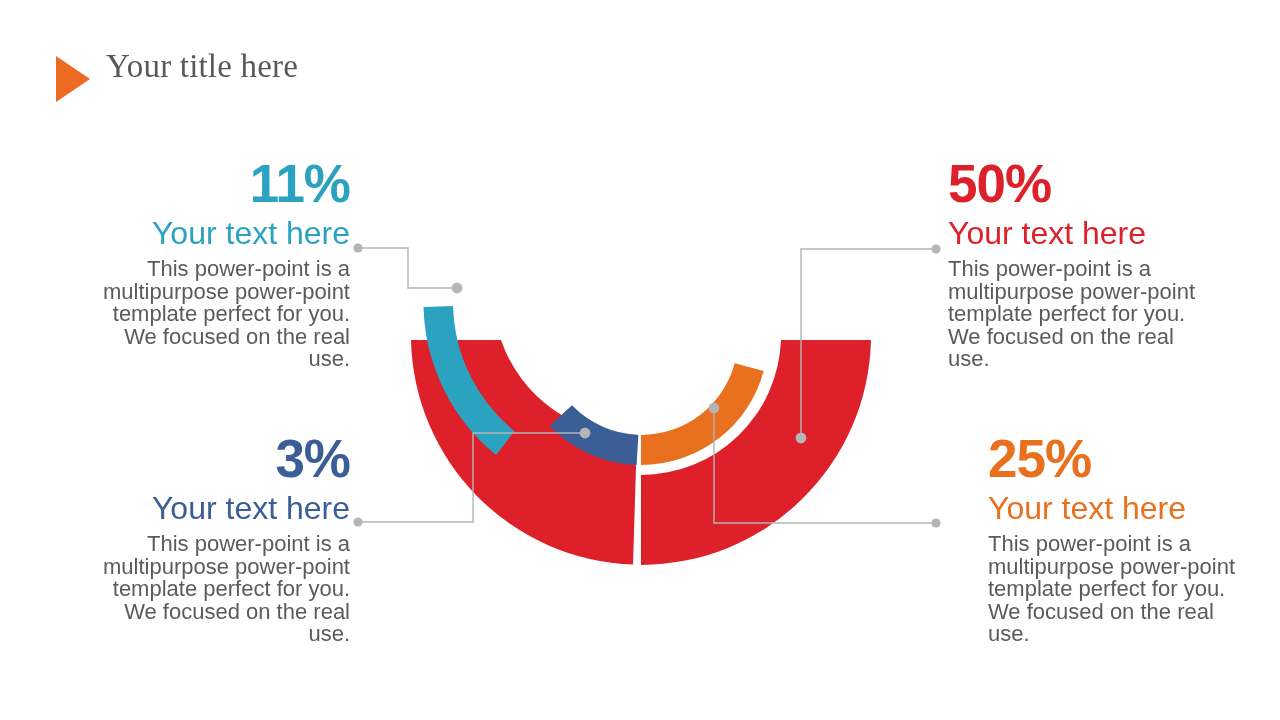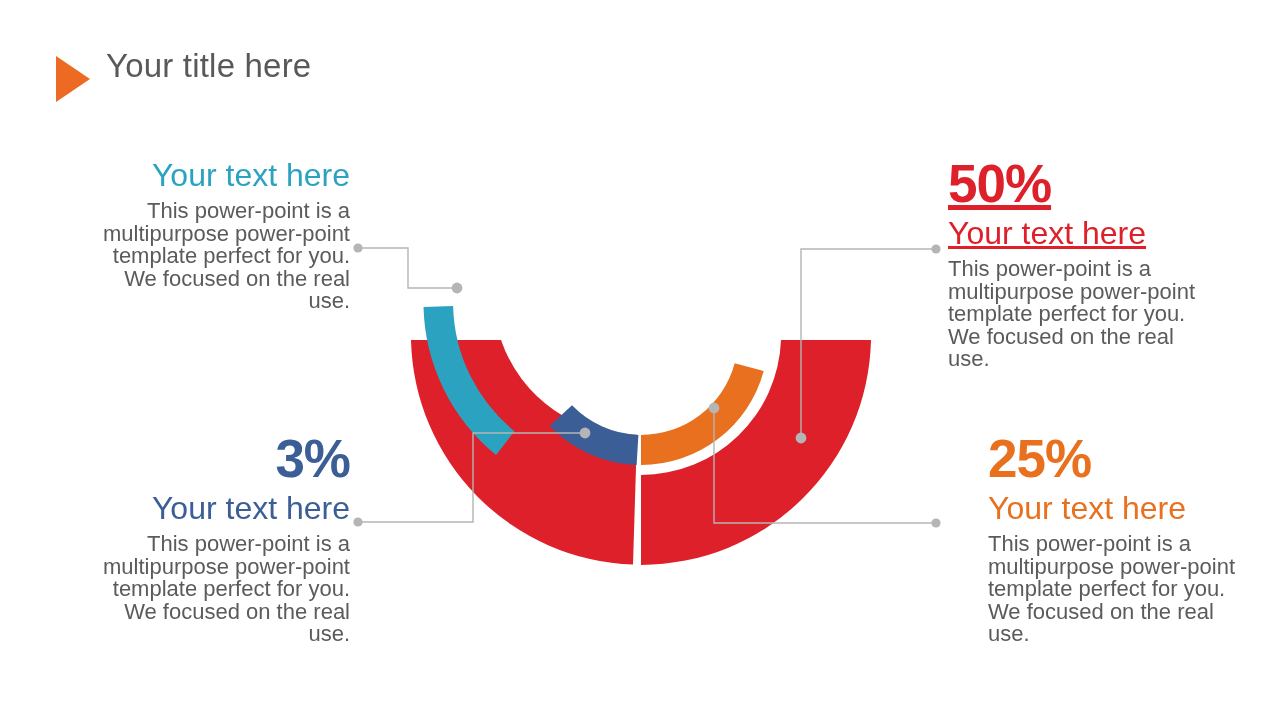--- a/index.html
+++ b/index.html
@@ -33,21 +33,21 @@
   }
   #play-triangle {
     width: 0; height: 0;
     border-left: 34px solid #ED6A23;
     border-top: 23px solid transparent;
     border-bottom: 23px solid transparent;
     margin-top: 10px;
     margin-right: 16px;
     flex: none;
   }
-  #header-text { display: flex; flex-direction: column; }
+  #header-text { display: flex; flex-direction: column; font-family: Liberation Serif, serif; }
   #title {
     font-size: 33px;
     color: #59595B;
     font-weight: 400;
     line-height: 40px;
     letter-spacing: 0.2px;
     white-space: nowrap;
   }
   #subtitle {
     font-size: 15px;
@@ -98,21 +98,21 @@
   }
 
   
   #cal-11 { left: 92px;  top: 155px; }
   #cal-14 { left: 92px;  top: 430px; }
   #cal-50 { left: 948px; top: 155px; }
   #cal-25 { left: 988px; top: 430px; }
 
   #cal-11 .pct, #cal-11 .headline { color: #2BA3C0; }
   #cal-14 .pct, #cal-14 .headline { color: #3B5E96; }
-  #cal-50 .pct, #cal-50 .headline { color: #DD2029; text-decoration: underline; }
+  #cal-50 .pct, #cal-50 .headline { color: #DD2029; }
   #cal-25 .pct, #cal-25 .headline { color: #E8701E; }
 </style>
 </head>
 <body>
 
 <div id="slide">
 
   <div id="header">
     <div id="play-triangle"></div>
     <div id="header-text">
@@ -173,20 +173,21 @@
         <circle cx="585" cy="433" r="5.4"></circle>
         <circle cx="936" cy="249" r="4.6"></circle>
         <circle cx="801" cy="438" r="5.4"></circle>
         <circle cx="936" cy="523" r="4.6"></circle>
         <circle cx="714" cy="408" r="5.4"></circle>
       </g>
     </svg>
   </div>
 
   <div class="callout left" id="cal-11">
+    <div class="pct">11%</div>
     <div class="headline">Your text here</div>
     <div class="body">This power-point is a multipurpose power-point template perfect for you. We focused on the real use.</div>
   </div>
 
   <div class="callout left" id="cal-14">
     <div class="pct">3%</div>
     <div class="headline">Your text here</div>
     <div class="body">This power-point is a multipurpose power-point template perfect for you. We focused on the real use.</div>
   </div>
 

